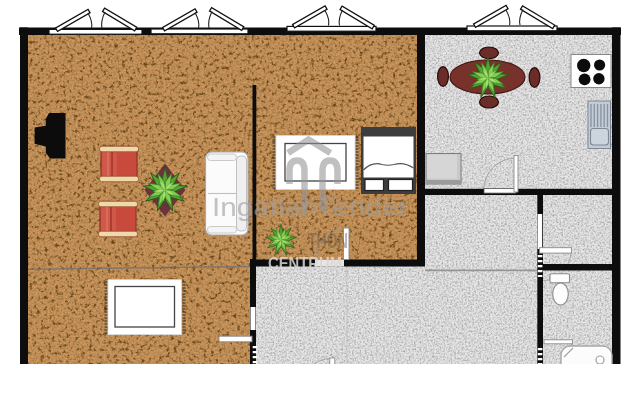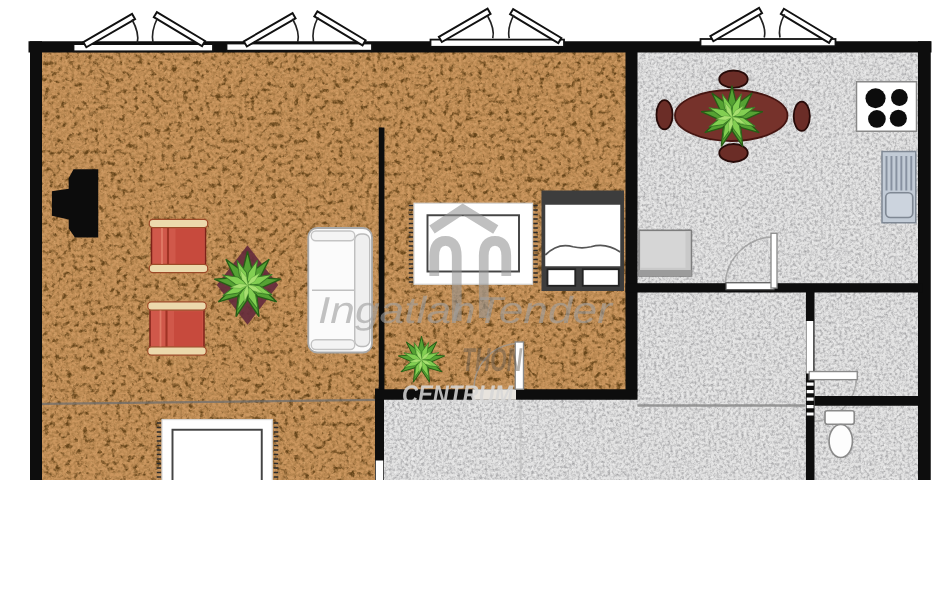--- a/index.html
+++ b/index.html
@@ -1,17 +1,17 @@
 <!DOCTYPE html>
 <html><head>
 <meta charset="utf-8">
 <style>
   html,body{margin:0;padding:0;background:#ffffff;}
   body{font-family:"Liberation Sans", sans-serif;}
-  #wrap{position:relative;width:626px;height:320px;overflow:hidden;background:#fef9c3;font-style:italic;}
+  #wrap{position:relative;width:626px;height:364px;overflow:hidden;background:#fef9c3;}
 </style>
 </head>
 <body>
 <div id="wrap">
 <svg width="626" height="408" viewBox="0 0 626 408" xmlns="http://www.w3.org/2000/svg">
 <defs>
   <filter id="fbrown" x="0%" y="0%" width="100%" height="100%" color-interpolation-filters="sRGB">
     <feTurbulence type="fractalNoise" baseFrequency="0.5" numOctaves="2" seed="11" result="t1"></feTurbulence>
     <feTurbulence type="fractalNoise" baseFrequency="0.27" numOctaves="3" seed="5" result="t2"></feTurbulence>
     <feColorMatrix in="t1" type="matrix" values="0 0 0 0 0.52  0 0 0 0 0.37  0 0 0 0 0.17  1.1 0 0 0 -0.38" result="c1"></feColorMatrix>

